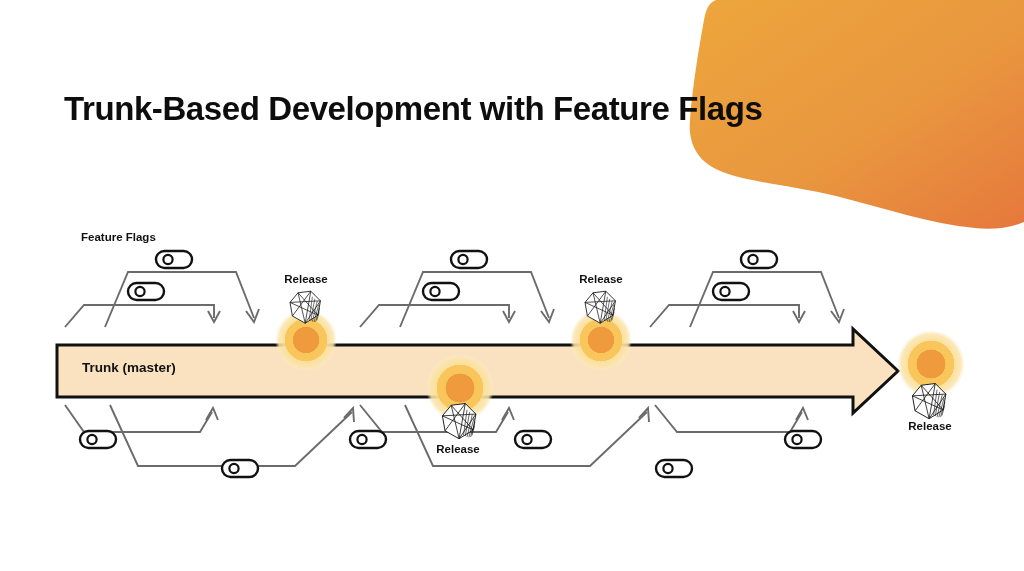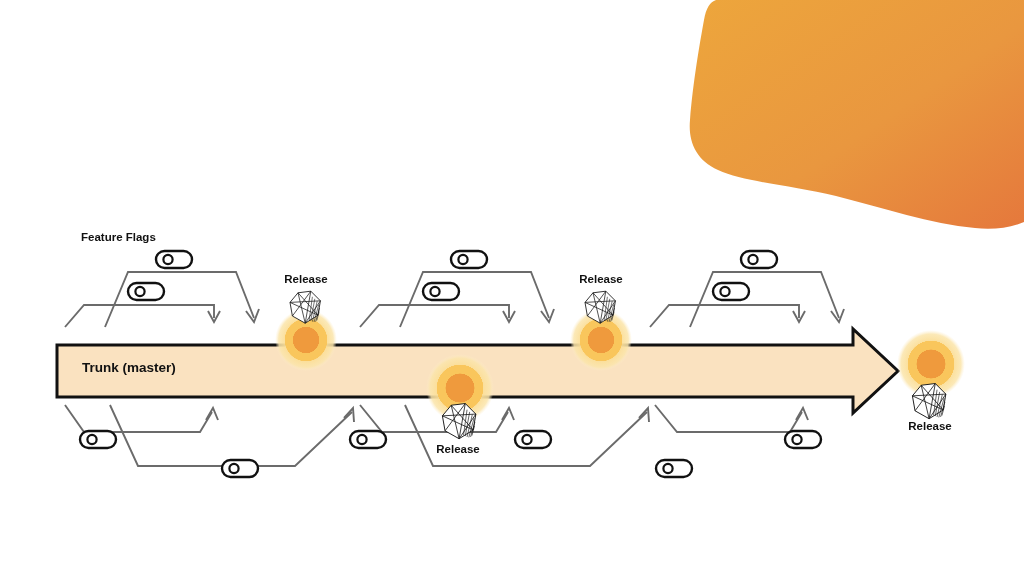--- a/index.html
+++ b/index.html
@@ -70,20 +70,21 @@
              L 1024,0
              L 1024,222
              C 1010,228 992,230 975,228
              C 930,224 884,208 836,196
              C 790,185 744,182 718,170
              C 696,160 688,142 690,120
              C 693,82 700,42 704,20
              C 706,8 710,2 716,0 Z" fill="url(#blobGrad)"></path>
   </svg>
 
+  <div id="title">Trunk-Based Development with Feature Flags</div>
 
   <svg id="diagram-layer" viewBox="0 0 1024 571" width="1024" height="571" xmlns="http://www.w3.org/2000/svg">
 
     <defs>
 
       <marker id="arrDown" markerWidth="10" markerHeight="10" refX="5" refY="8" orient="auto-start-reverse" markerUnits="userSpaceOnUse">
         <path d="M 1,1 L 5,8 L 9,1" fill="none" stroke="#6b6b6b" stroke-width="1.6"></path>
       </marker>
 
       <symbol id="polyIcon" viewBox="0 0 100 100">

